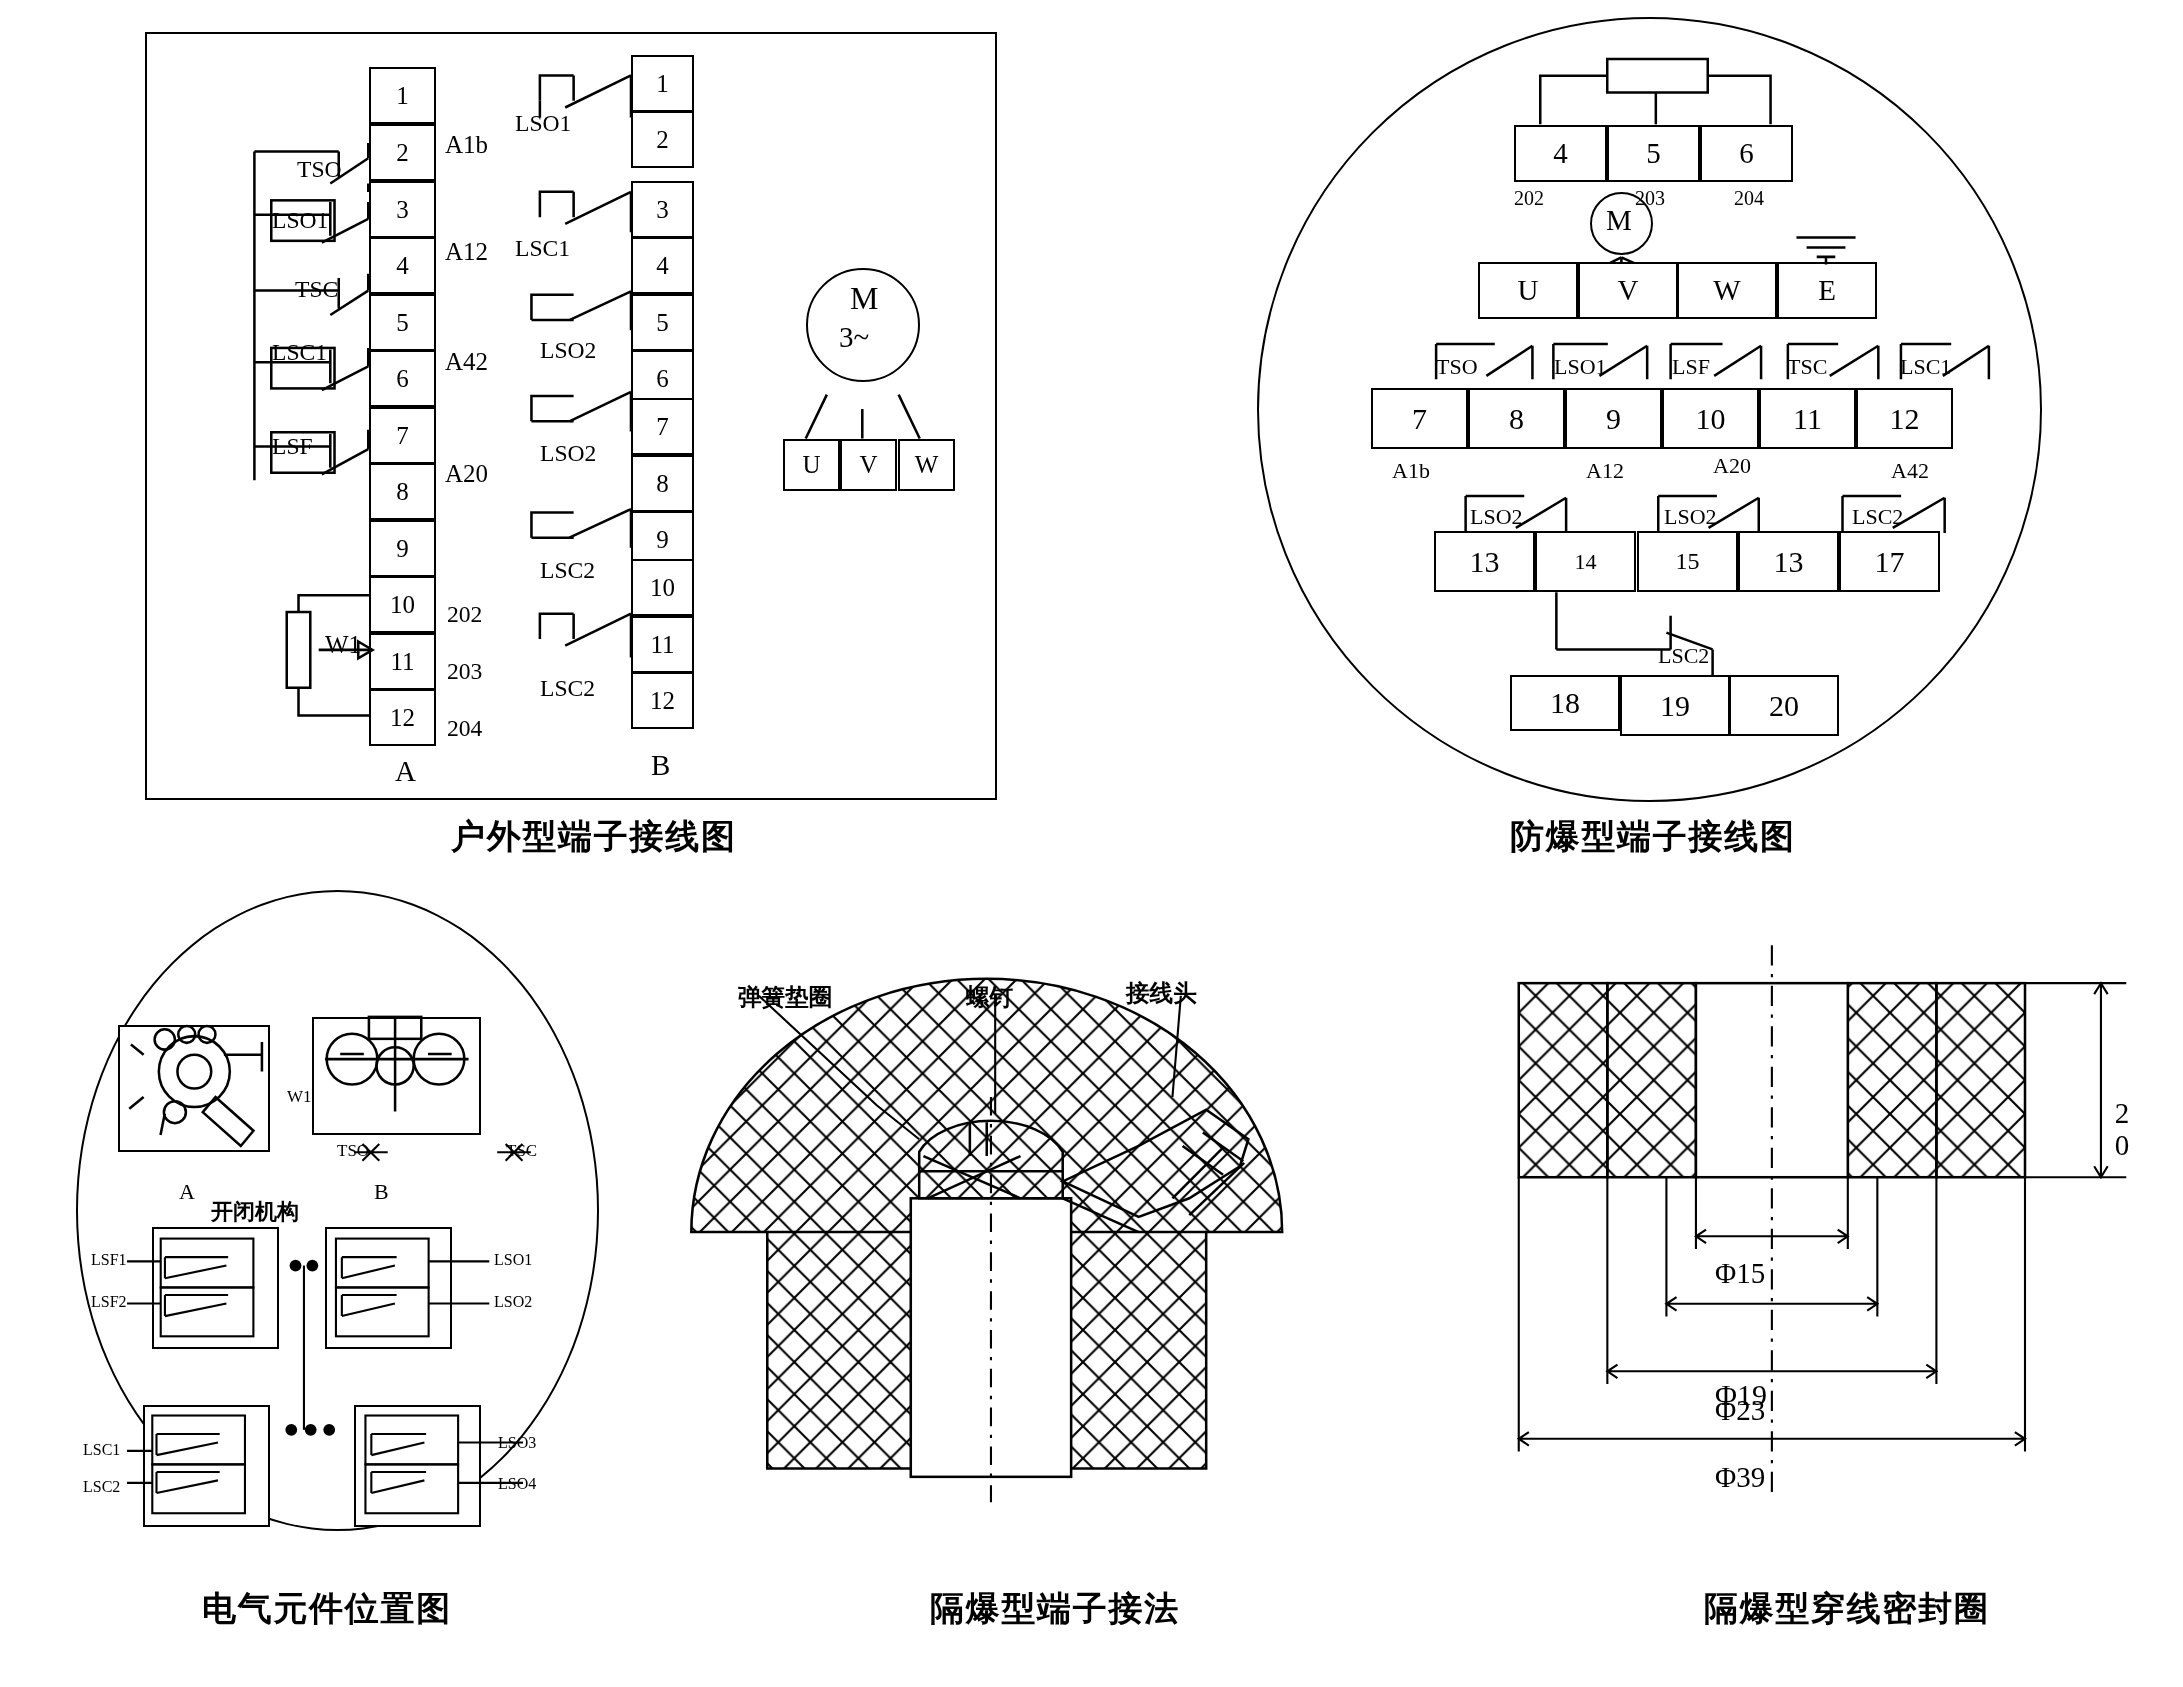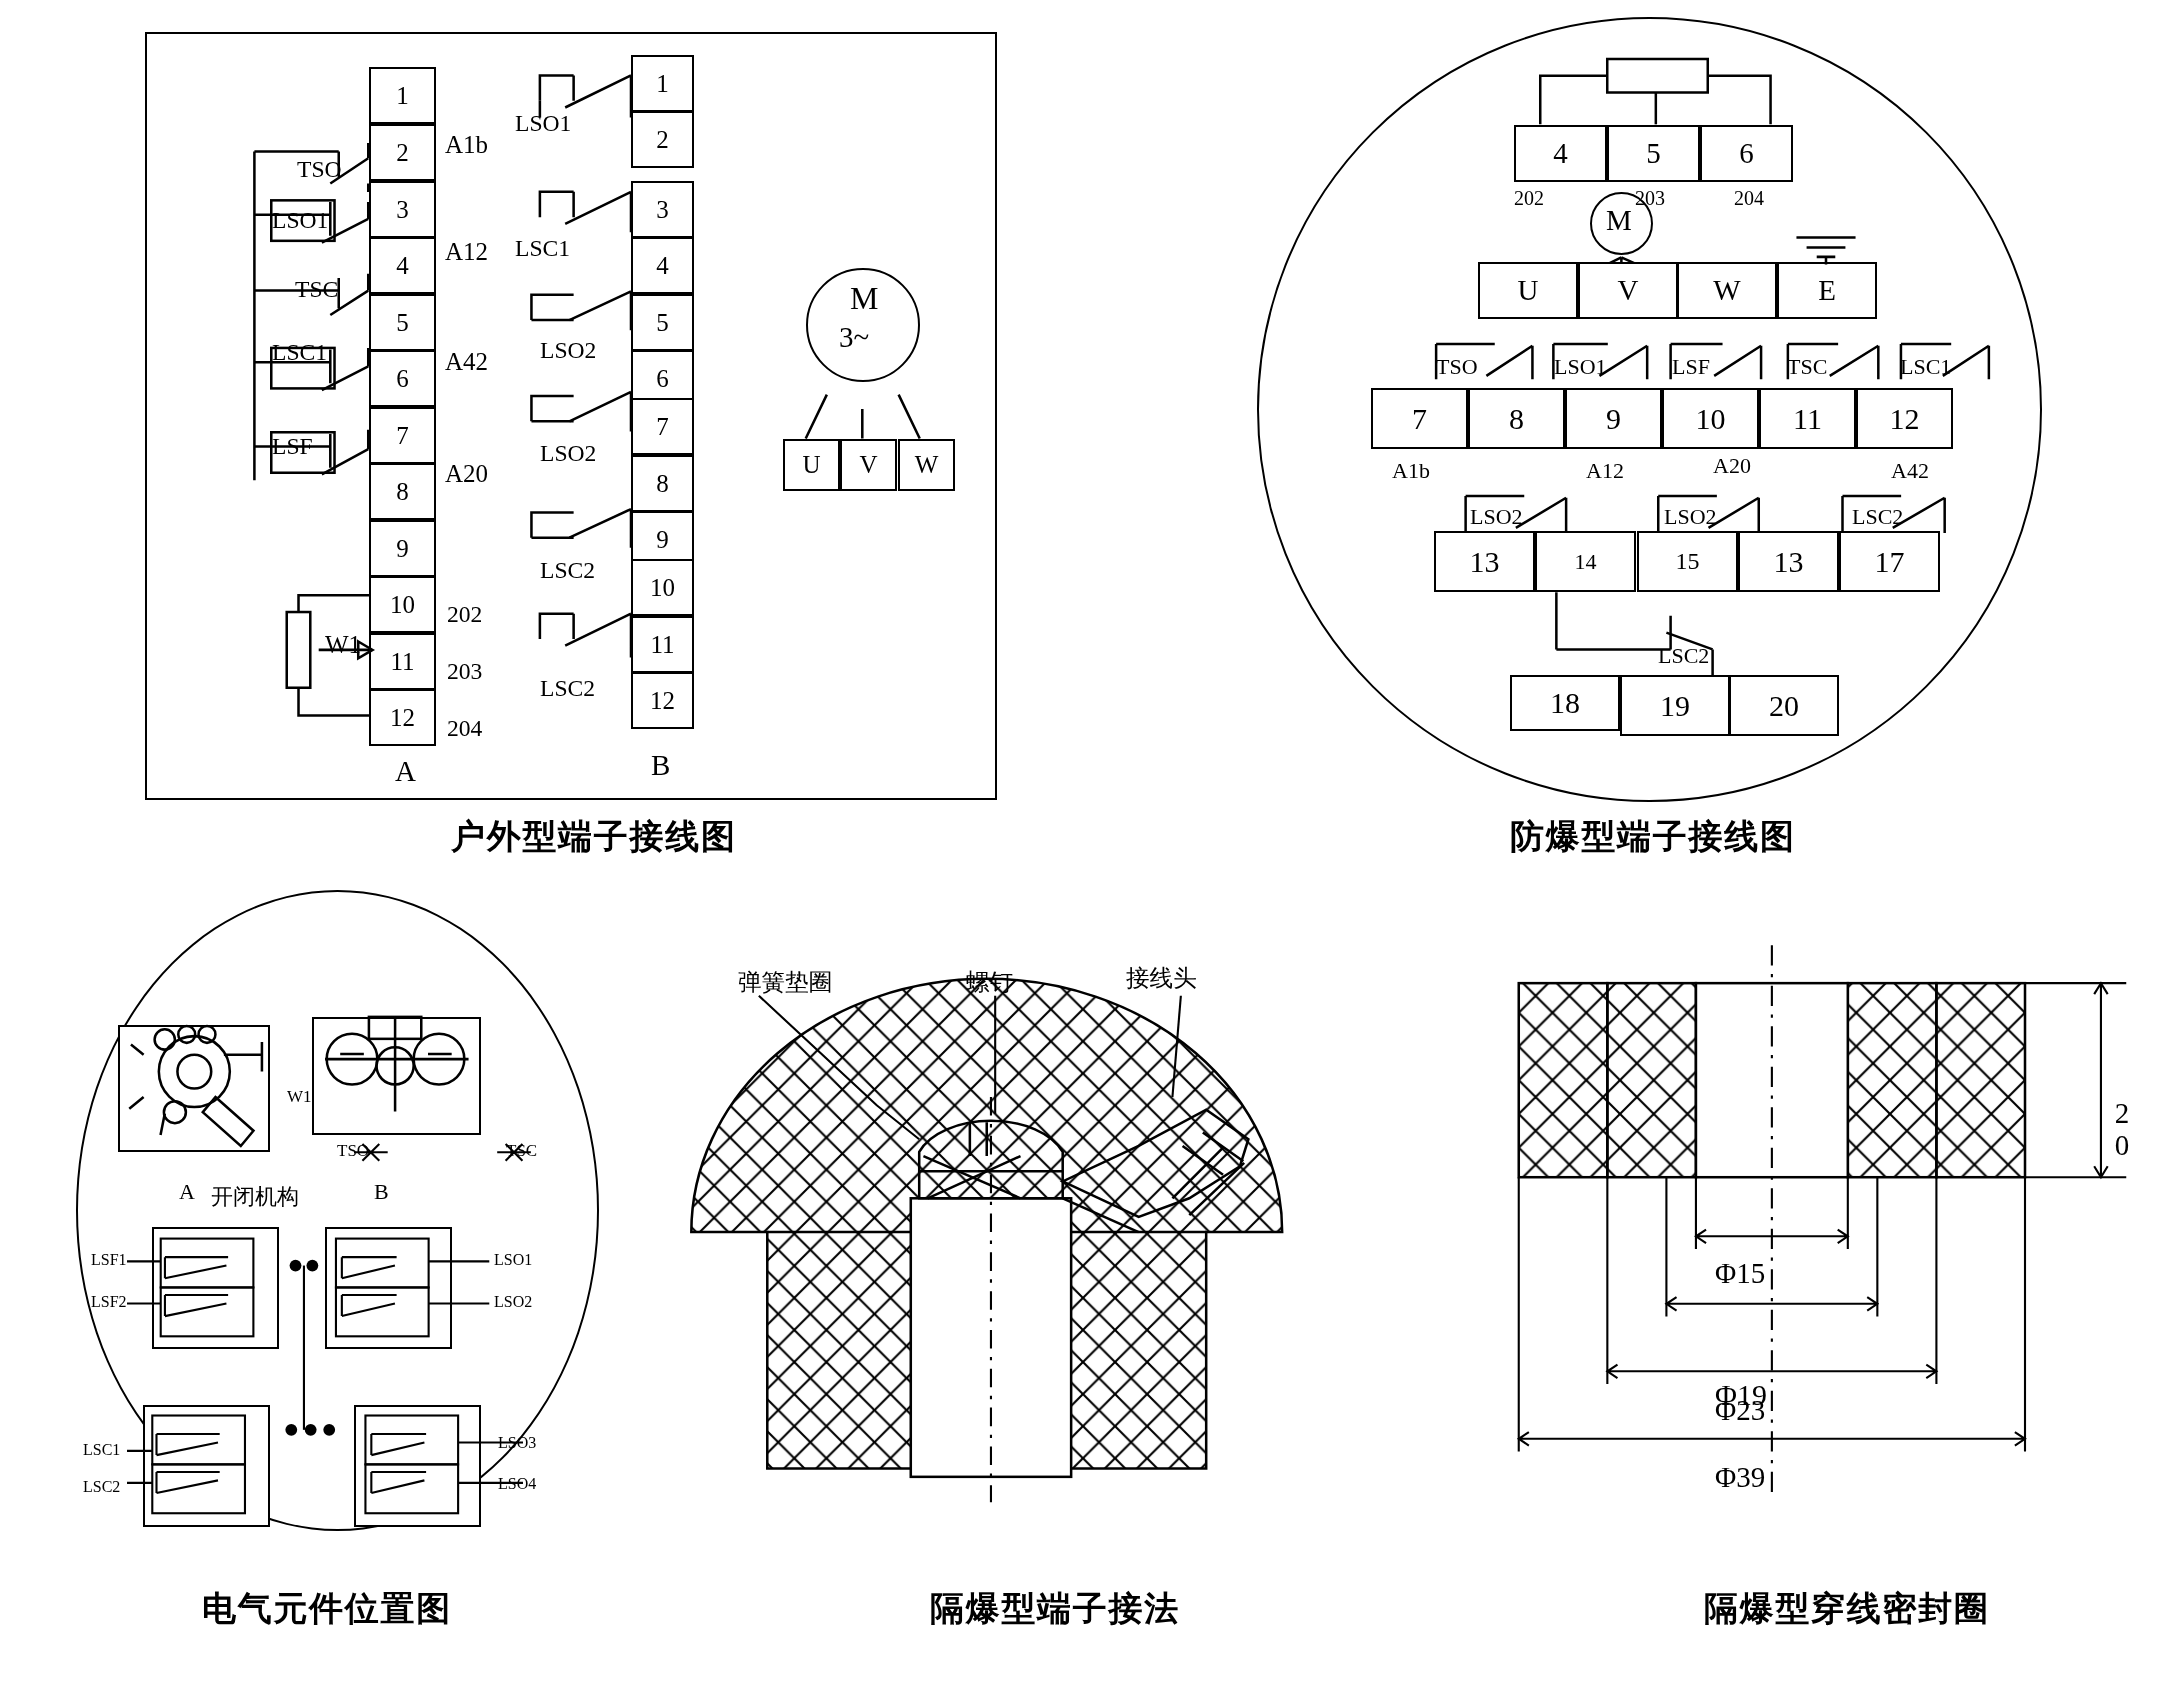--- a/index.html
+++ b/index.html
@@ -39,22 +39,23 @@
     font-size: 25px;
   }
   .lbl {
     position: absolute;
     font-family: "Liberation Serif", serif;
     white-space: nowrap;
   }
   .cn {
     position: absolute;
     font-family: "DejaVu Sans", sans-serif;
-    font-weight: normal;
+    font-weight: bold;
     white-space: nowrap;
+    margin-top: 15px;
   }
   .circle {
     position: absolute;
     border: 2.5px solid #000;
     border-radius: 50%;
     box-sizing: border-box;
   }
   .caption {
     position: absolute;
     font-family: "DejaVu Sans", sans-serif;

